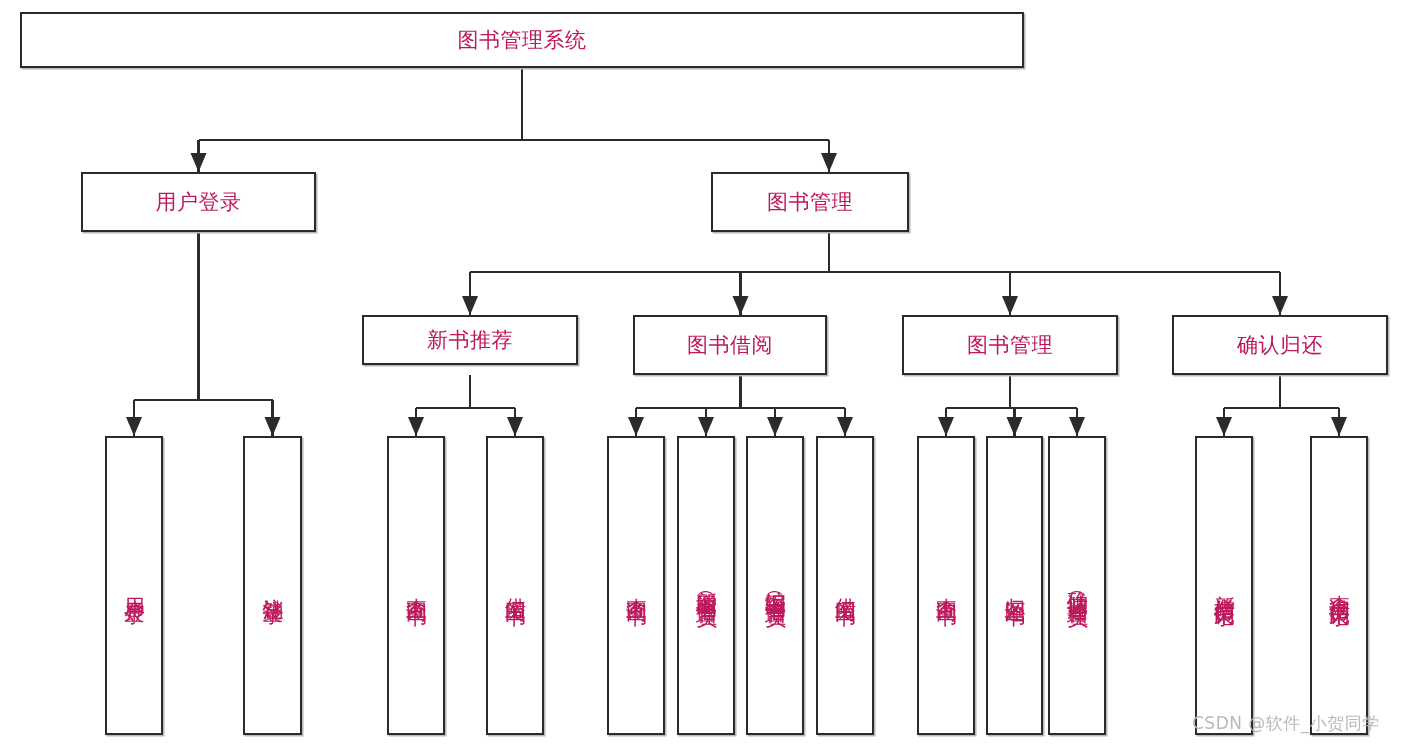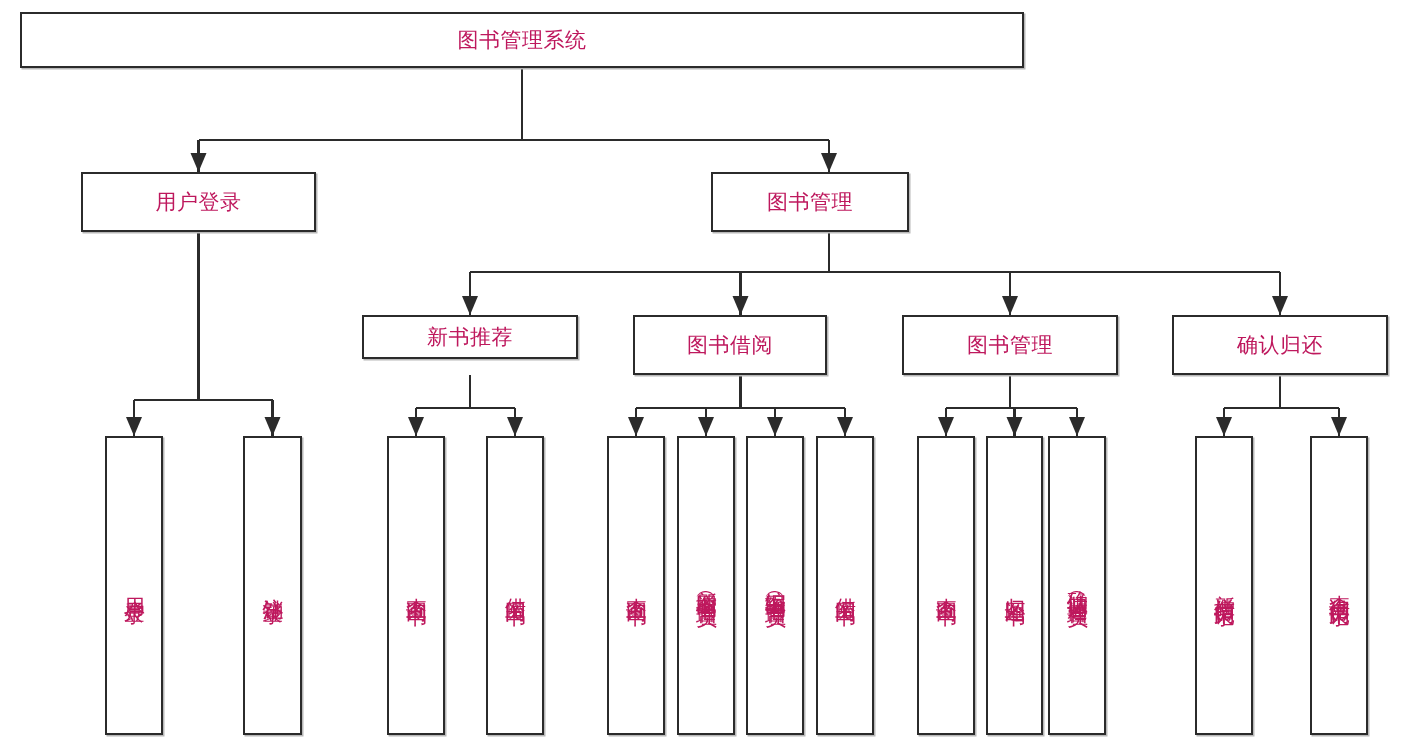--- a/index.html
+++ b/index.html
@@ -131,21 +131,21 @@
   <div id="node-layer">
       <div class="node-box horizontal" style="left: 20px; top: 12px; width: 1004px; height: 56px;">
         <span class="node-label">图书管理系统</span>
       </div>
       <div class="node-box horizontal" style="left: 81px; top: 172px; width: 235px; height: 60px;">
         <span class="node-label">用户登录</span>
       </div>
       <div class="node-box horizontal" style="left: 711px; top: 172px; width: 198px; height: 60px;">
         <span class="node-label">图书管理</span>
       </div>
-      <div class="node-box horizontal" style="left: 362px; top: 315px; width: 216px; height: 44px;">
+      <div class="node-box horizontal" style="left: 362px; top: 315px; width: 216px; height: 50px;">
         <span class="node-label">新书推荐</span>
       </div>
       <div class="node-box horizontal" style="left: 633px; top: 315px; width: 194px; height: 60px;">
         <span class="node-label">图书借阅</span>
       </div>
       <div class="node-box horizontal" style="left: 902px; top: 315px; width: 216px; height: 60px;">
         <span class="node-label">图书管理</span>
       </div>
       <div class="node-box horizontal" style="left: 1172px; top: 315px; width: 216px; height: 60px;">
         <span class="node-label">确认归还</span>
@@ -183,13 +183,14 @@
       <div class="node-box vertical" style="left: 1048px; top: 436px; width: 58px; height: 299px;">
         <span class="node-label">确认归还（管理员）</span>
       </div>
       <div class="node-box vertical" style="left: 1195px; top: 436px; width: 58px; height: 299px;">
         <span class="node-label">新增借阅记录</span>
       </div>
       <div class="node-box vertical" style="left: 1310px; top: 436px; width: 58px; height: 299px;">
         <span class="node-label">查询借阅记录</span>
       </div>
     </div>
+  <div class="watermark" style="left: 1192px; top: 712px;">CSDN @软件_小贺同学</div>
 </div>
 
 </body></html>

